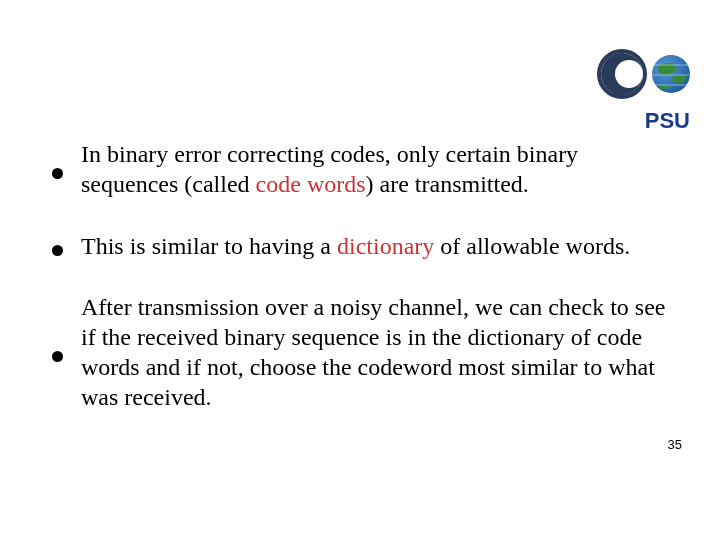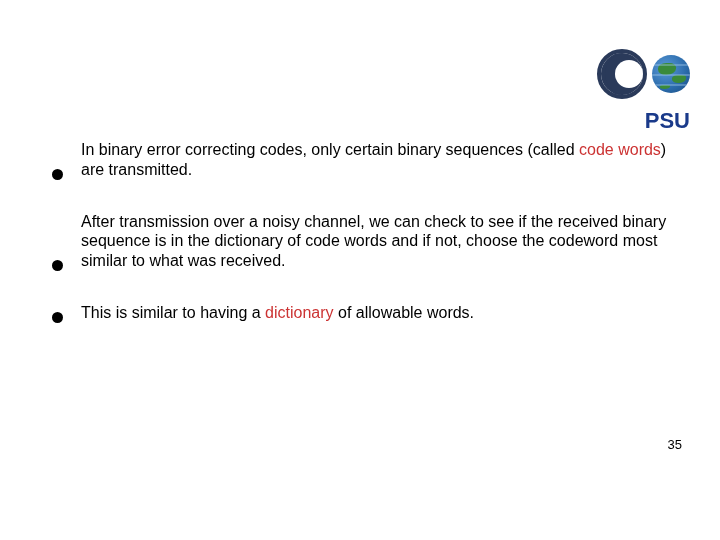--- a/index.html
+++ b/index.html
@@ -99,25 +99,26 @@
     font-family: Arial, sans-serif;
   }
   .content {
     position: absolute;
     top: 140px;
     left: 52px;
     right: 52px;
   }
   .bullet-item {
     display: flex;
-    align-items: flex-end;
+    align-items: center;
     margin-bottom: 32px;
-    font-size: 16px;
+    font-size: 24px;
     line-height: 1.24;
     color: #000;
+    font-family: Liberation Serif, serif;
   }
   .bullet {
     width: 11px;
     height: 11px;
     background: #000;
     border-radius: 50%;
     margin-right: 18px;
     margin-top: 8px;
     flex-shrink: 0;
   }
@@ -149,23 +150,23 @@
 
   <div class="psu-label">PSU</div>
 
   <div class="content">
     <div class="bullet-item">
       <div class="bullet"></div>
       <div class="bullet-text"><span>In binary error correcting codes, only certain binary sequences (called </span><span class="highlight">code words</span><span>) are transmitted.</span></div>
     </div>
     <div class="bullet-item">
       <div class="bullet"></div>
-      <div class="bullet-text"><span>After transmission over a noisy channel, we can check to see if the received binary sequence is in the dictionary of code words and if not, choose the codeword most similar to what was received.</span></div>
+      <div class="bullet-text"><span>This is similar to having a </span><span class="highlight">dictionary</span><span> of allowable words.</span></div>
     </div>
     <div class="bullet-item">
       <div class="bullet"></div>
-      <div class="bullet-text"><span>This is similar to having a </span><span class="highlight">dictionary</span><span> of allowable words.</span></div>
+      <div class="bullet-text"><span>After transmission over a noisy channel, we can check to see if the received binary sequence is in the dictionary of code words and if not, choose the codeword most similar to what was received.</span></div>
     </div>
   </div>
 
   <div class="page-number">35</div>
 
 </div>
 
 </body></html>

